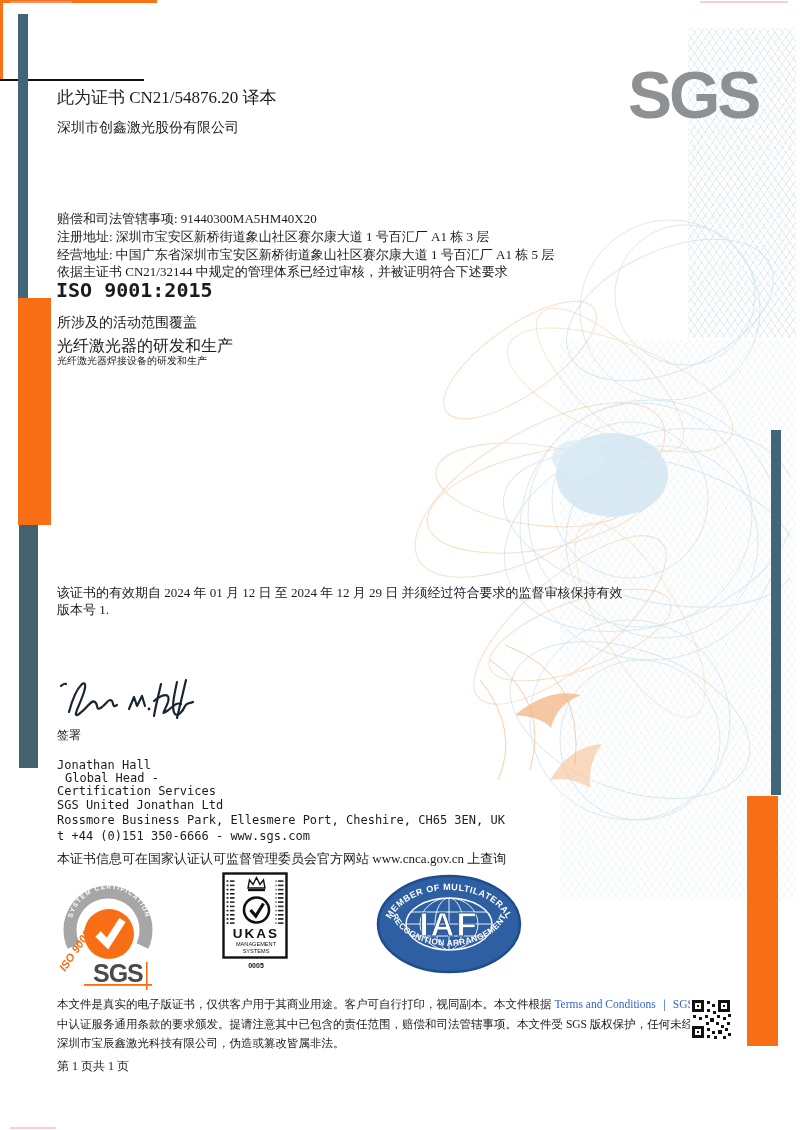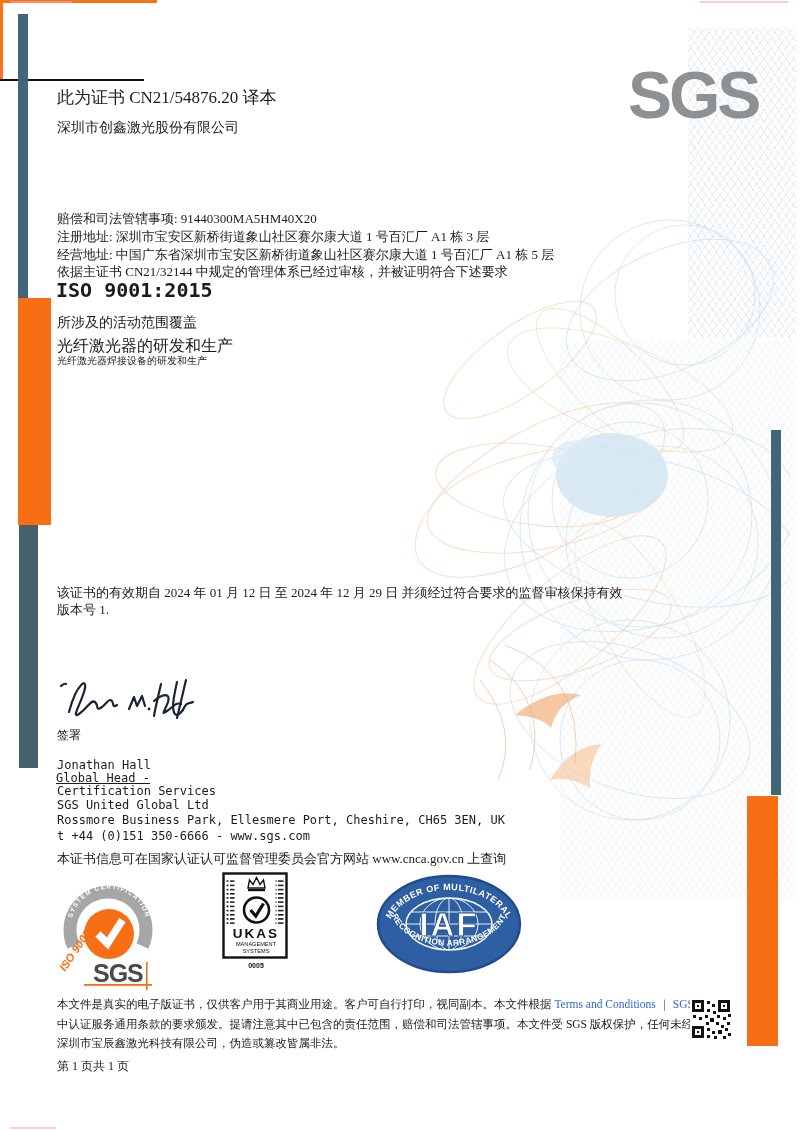--- a/index.html
+++ b/index.html
@@ -139,23 +139,23 @@
       <path d="M99 29 C107 22 116 20 113 30 C110 39 105 44 112 39 C119 34 121 30 126 32"></path>
       <path d="M122 10 C119 24 116 37 120 42 C123 45 128 39 130 34 C132 30 134 32 138 30"></path>
       <path d="M131 8 L122 46"></path>
     </g>
   </svg>
 
   <div class="sigline"></div>
   <div class="txt siglabel">签署</div>
 
   <div class="txt signer mono" style="left:57px;top:759px;">Jonathan Hall</div>
-  <div class="txt signer mono" style="left:56px;top:772px;text-decoration:underline;">Global Head -</div>
+  <div class="txt signer mono" style="left:65px;top:772px;">Global Head -</div>
   <div class="txt signer mono" style="left:57px;top:785px;">Certification Services</div>
-  <div class="txt signer mono" style="left:57px;top:799px;">SGS United Global Ltd</div>
+  <div class="txt signer mono" style="left:57px;top:799px;">SGS United Jonathan Ltd</div>
   <div class="txt signer mono" style="left:57px;top:814px;">Rossmore Business Park, Ellesmere Port, Cheshire, CH65 3EN, UK</div>
   <div class="txt signer mono" style="left:57px;top:830px;">t +44 (0)151 350-6666 - www.sgs.com</div>
 
   <div class="txt cnca">本证书信息可在国家认证认可监督管理委员会官方网站 www.cnca.gov.cn 上查询</div>
 
   <svg class="badge" style="left:56px;top:872px;" width="104" height="120" viewBox="0 0 104 120">
     <defs>
       <path id="arcTop" d="M16.3 45 A38 38 0 0 1 89.7 45"></path>
     </defs>
     <path d="M17.6 74.1 A38 38 0 1 1 86.4 74.1" fill="none" stroke="#A6A6A6" stroke-width="13"></path>

